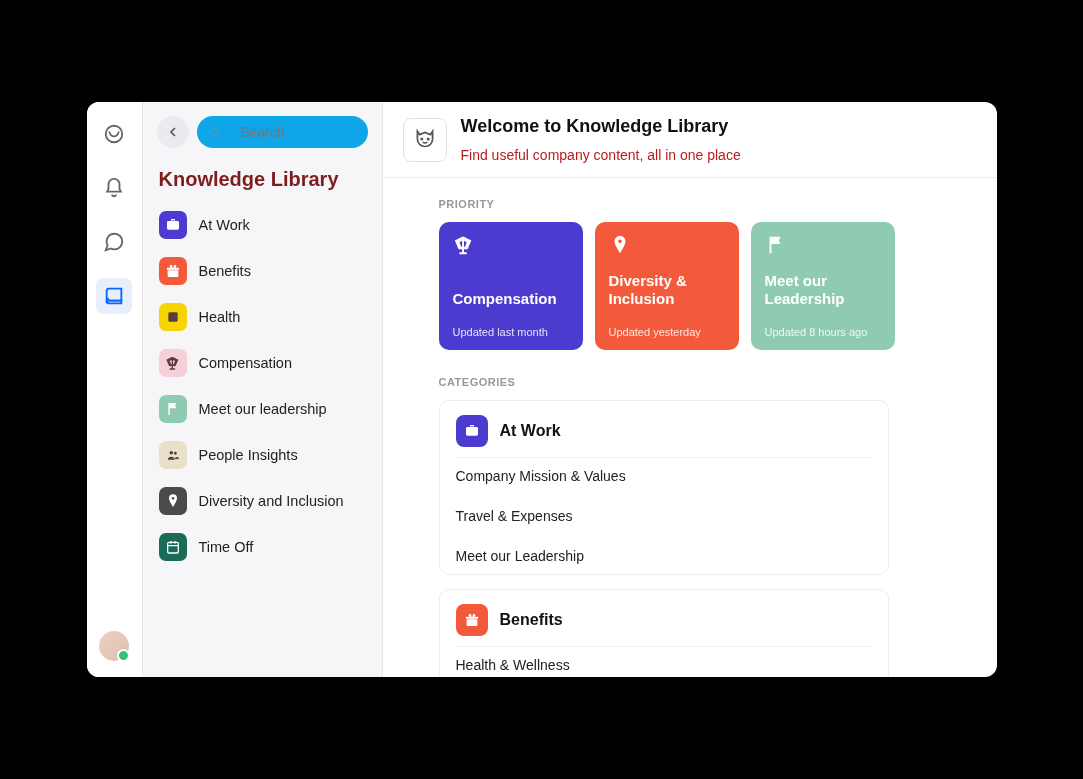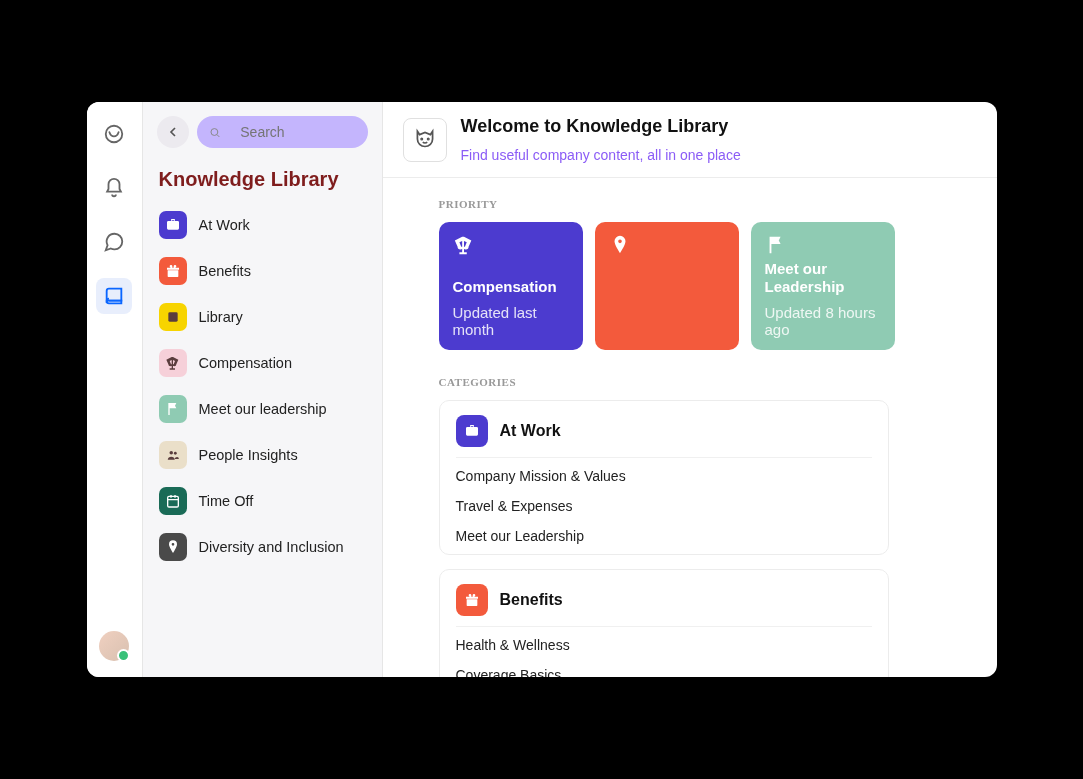--- a/index.html
+++ b/index.html
@@ -8,48 +8,48 @@
 .rail { width: 56px; background: #fff; border-right: 1px solid #e6e6e6; display: flex; flex-direction: column; align-items: center; padding-top: 14px; gap: 18px; position: relative; }
 .rail-item { width: 36px; height: 36px; display: flex; align-items: center; justify-content: center; border-radius: 8px; cursor: pointer; color: #666; }
 .rail-item.active { background: #e8eefc; color: #0a66ff; }
 .rail-item svg { width: 22px; height: 22px; }
 .avatar { position: absolute; bottom: 16px; width: 30px; height: 30px; border-radius: 50%; background: linear-gradient(135deg,#f0d0c0,#d8c0b0); cursor: pointer; }
 .avatar::after { content:''; position:absolute; right:-1px; bottom:-1px; width:9px; height:9px; background:#3ac179; border:2px solid #fff; border-radius:50%; }
 
 .sidebar { width: 240px; background: #f6f6f8; border-right: 1px solid #e6e6e6; padding: 14px 14px 0; display:flex; flex-direction:column; }
 .sb-top { display:flex; gap:8px; align-items:center; margin-bottom: 20px; }
 .back-btn { width:32px; height:32px; border-radius:50%; background:#eceaef; display:flex; align-items:center; justify-content:center; cursor:pointer; color:#555; }
-.search { flex:1; height:32px; background:#c4b5fd; border-radius:16px; display:flex; align-items:center; padding:0 12px; color:#888; gap:20px; }
+.search { flex:1; height:32px; background:#0ea5e9; border-radius:16px; display:flex; align-items:center; padding:0 12px; color:#888; gap:20px; }
 .search input { border:none; background:transparent; outline:none; font-size:14px; color:#444; width:100%; }
 .sb-title { font-size: 20px; font-weight: 800; color:#7f1d1d; margin-bottom:18px; padding-left:2px; }
 .sb-list { display:flex; flex-direction:column; gap: 14px; }
 .sb-item { display:flex; align-items:center; gap:12px; cursor:pointer; padding:2px 2px; }
 .sb-icon { width:28px; height:28px; border-radius:7px; display:flex; align-items:center; justify-content:center; color:#fff; font-size:15px; flex-shrink:0; }
 .sb-label { font-size:14.5px; color:#222; }
 
 .main { flex:1; display:flex; flex-direction:column; overflow:hidden; }
 .header { display:flex; align-items:center; gap:14px; padding:14px 20px; border-bottom:1px solid #ececec; }
 .header-icon { width:44px; height:44px; border-radius:8px; border:1px solid #e0e0e0; display:flex; align-items:center; justify-content:center; color:#555; }
 .header-icon svg { width:26px; height:26px; }
 .header-title { font-size:18px; font-weight:800; color:#111; }
-.header-sub { font-size:14px; color:#8b5cf6; margin-top:10px; }
+.header-sub { font-size:14px; color:#b91c1c; margin-top:10px; }
 
 .content { flex:1; overflow-y:auto; padding: 20px 30px 10px 56px; }
-.section-label { font-size:11px; font-weight:700; letter-spacing:0.5px; color:#999; text-transform:uppercase; margin-bottom:12px;font-family:Liberation Serif, serif; }
+.section-label { font-size:11px; font-weight:700; letter-spacing:0.5px; color:#999; text-transform:uppercase; margin-bottom:12px; }
 .priority-row { display:flex; gap:12px; margin-bottom:26px; }
 .pcard { width:144px; height:128px; border-radius:10px; padding:12px 14px; display:flex; flex-direction:column; justify-content:space-between; cursor:pointer; color:#fff; }
 .pcard-icon { width:24px; height:24px; }
 .pcard-title { font-size:15px; font-weight:700; line-height:1.2; }
-.pcard-sub { font-size:15px; opacity:0.85; margin-top:8px; }
+.pcard-sub { font-size:11px; opacity:0.85; margin-top:18px; }
 
 .cat-card { background:#fff; border:1px solid #ececec; border-radius:10px; padding:14px 16px 6px; margin-bottom:14px; width:450px; }
 .cat-head { display:flex; align-items:center; gap:12px; margin-bottom:10px; }
 .cat-icon { width:32px; height:32px; border-radius:8px; display:flex; align-items:center; justify-content:center; color:#fff; }
 .cat-title { font-size:16px; font-weight:700; color:#111; }
-.cat-links { border-top:1px solid #f0f0f0; padding-top:10px; display:flex; flex-direction:column; gap:10px; }
+.cat-links { border-top:1px solid #f0f0f0; padding-top:10px; display:flex; flex-direction:column; gap:20px; }
 .cat-link { font-size:14px; color:#222; cursor:pointer; padding-bottom:4px; }
 </style>
 </head>
 <body>
 
 <div class="app-window">
 
   <div class="rail">
     <div class="rail-item">
       <svg viewBox="0 0 24 24" fill="none" stroke="currentColor" stroke-width="2">
@@ -109,21 +109,21 @@
             </svg>
           </div>
           <div class="sb-label">Benefits</div>
         </div>
         <div class="sb-item">
           <div class="sb-icon" style="background: rgb(247, 212, 0); color: rgb(90, 61, 61);">
             <svg width="16" height="16" viewBox="0 0 24 24" fill="currentColor">
               <rect x="5" y="5" width="14" height="14" rx="2"></rect>
             </svg>
           </div>
-          <div class="sb-label">Library</div>
+          <div class="sb-label">Health</div>
         </div>
         <div class="sb-item">
           <div class="sb-icon" style="background: rgb(246, 208, 217); color: rgb(90, 61, 61);">
             <svg width="16" height="16" viewBox="0 0 24 24" fill="currentColor">
               <path d="M12 3l8 4-3 7a3 3 0 01-6 0h2l2-5-3-1.5V20h3v2H7v-2h3V7.5L7 9l2 5h2a3 3 0 01-6 0L2 7l8-4h2z"></path>
             </svg>
           </div>
           <div class="sb-label">Compensation</div>
         </div>
         <div class="sb-item">
@@ -138,35 +138,35 @@
           <div class="sb-icon" style="background: rgb(234, 223, 201); color: rgb(90, 61, 61);">
             <svg width="14" height="14" viewBox="0 0 24 24" fill="currentColor">
               <circle cx="9" cy="8" r="3"></circle>
               <circle cx="16" cy="9" r="2.4"></circle>
               <path d="M3 20c0-3 3-5 6-5s6 2 6 5H3zm12-1c0-2 2-3.5 4-3.5s3 1.5 3 3.5h-7z"></path>
             </svg>
           </div>
           <div class="sb-label">People Insights</div>
         </div>
         <div class="sb-item">
+          <div class="sb-icon" style="background: rgb(74, 74, 74);">
+            <svg width="16" height="16" viewBox="0 0 24 24" fill="currentColor">
+              <path d="M12 2a6 6 0 016 6c0 4-6 13-6 13S6 12 6 8a6 6 0 016-6zm0 4a2 2 0 100 4 2 2 0 000-4z"></path>
+            </svg>
+          </div>
+          <div class="sb-label">Diversity and Inclusion</div>
+        </div>
+        <div class="sb-item">
           <div class="sb-icon" style="background: rgb(26, 107, 87);">
             <svg width="16" height="16" viewBox="0 0 24 24" fill="none" stroke="currentColor" stroke-width="2">
               <rect x="4" y="5" width="16" height="16" rx="2"></rect>
               <path d="M4 10h16M9 3v4M15 3v4"></path>
             </svg>
           </div>
           <div class="sb-label">Time Off</div>
-        </div>
-        <div class="sb-item">
-          <div class="sb-icon" style="background: rgb(74, 74, 74);">
-            <svg width="16" height="16" viewBox="0 0 24 24" fill="currentColor">
-              <path d="M12 2a6 6 0 016 6c0 4-6 13-6 13S6 12 6 8a6 6 0 016-6zm0 4a2 2 0 100 4 2 2 0 000-4z"></path>
-            </svg>
-          </div>
-          <div class="sb-label">Diversity and Inclusion</div>
         </div>
       </div>
   </div>
 
   <div class="main">
     <div class="header">
       <div class="header-icon">
         <svg viewBox="0 0 24 24" fill="none" stroke="currentColor" stroke-width="1.6">
             <path d="M5 4l2 3 5-2 5 2 2-3v7a7 7 0 01-14 0V4z"></path>
             <circle cx="9" cy="11" r="0.6" fill="currentColor"></circle>
@@ -188,20 +188,24 @@
               </svg></div>
             <div>
               <div class="pcard-title">Compensation</div>
               <div class="pcard-sub">Updated last month</div>
             </div>
           </div>
           <div class="pcard" style="background: rgb(243, 90, 60);">
             <div class="pcard-icon"><svg width="22" height="22" viewBox="0 0 24 24" fill="currentColor">
                 <path d="M12 2a6 6 0 016 6c0 4-6 13-6 13S6 12 6 8a6 6 0 016-6zm0 4a2 2 0 100 4 2 2 0 000-4z"></path>
               </svg></div>
+            <div>
+              <div class="pcard-title">Diversity &amp; Inclusion</div>
+              <div class="pcard-sub">Updated yesterday</div>
+            </div>
           </div>
           <div class="pcard" style="background: rgb(143, 203, 179);">
             <div class="pcard-icon"><svg width="22" height="22" viewBox="0 0 24 24" fill="currentColor">
                 <path d="M5 3h12l-2 4 2 4H7v10H5V3z"></path>
               </svg></div>
             <div>
               <div class="pcard-title">Meet our Leadership</div>
               <div class="pcard-sub">Updated 8 hours ago</div>
             </div>
           </div>

